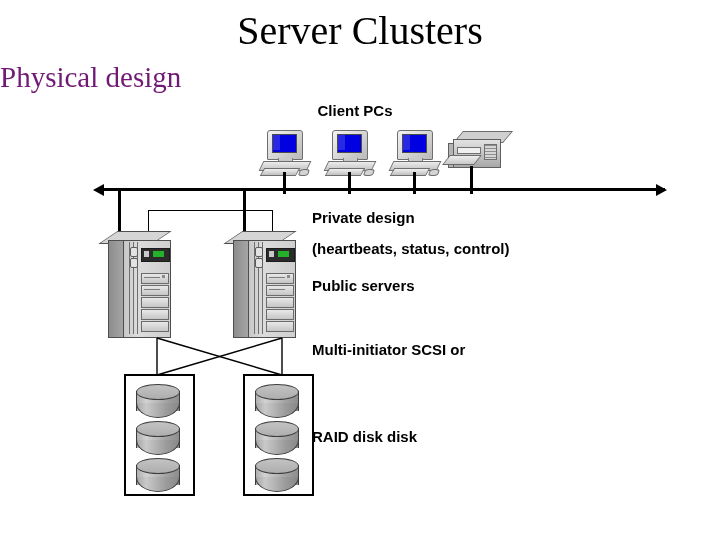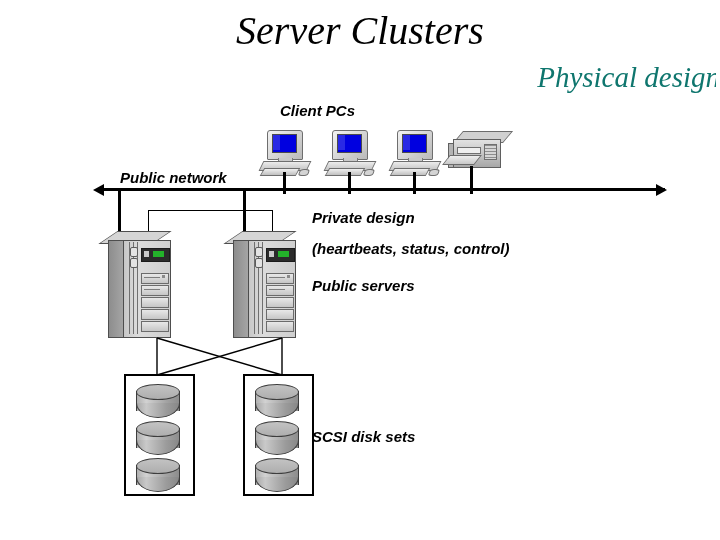--- a/index.html
+++ b/index.html
@@ -7,60 +7,59 @@
     padding: 0;
     background: #ffffff;
   }
   #slide {
     position: relative;
     width: 716px;
     height: 540px;
     background: #ffffff;
     overflow: hidden;
     font-family: "Liberation Sans", sans-serif;
-    font-style: italic;
   }
 
   
   .title-main {
     position: absolute;
     left: 0;
     top: 8px;
     width: 720px;
     text-align: center;
     font-family: "Liberation Serif", serif;
     font-size: 40px;
     line-height: 46px;
     color: #000000;
     white-space: nowrap;
   }
   .title-sub {
     position: absolute;
     left: 0;
     top: 60px;
     width: 720px;
-    text-align: right;
+    text-align: left;
     font-family: "Liberation Serif", serif;
     font-size: 29px;
     line-height: 34px;
-    color: #0f766e;
+    color: #701a75;
     white-space: nowrap;
   }
 
   
   .label {
     position: absolute;
     font-family: "Liberation Sans", sans-serif;
     font-size: 15px;
     font-weight: bold;
     line-height: 19px;
     color: #000000;
     white-space: pre;
   }
-  .label.centered { text-align: left; }
+  .label.centered { text-align: center; }
 
   
   .hline {
     position: absolute;
     background: #000000;
     height: 3px;
   }
   .vline {
     position: absolute;
     background: #000000;
@@ -286,29 +285,29 @@
 </head>
 <body>
 
 <div id="slide">
 
   <div class="title-main">Server Clusters</div>
   <div class="title-sub">Physical design</div>
 
   <div class="label centered" style="left:280px; top:101px; width:150px;">Client PCs</div>
 
-  <div class="label" style="left:120px; top:168px;">Public network</div>
 
   <div class="label" style="left:312px; top:208px;">Private design</div>
   <div class="label" style="left:312px; top:239px;">(heartbeats, status, control)</div>
 
   <div class="label" style="left:312px; top:276px;">Public servers</div>
 
-
-  <div class="label" style="left:312px; top:427px;">SCSI disk sets</div>
+  <div class="label" style="left:312px; top:340px;">Multi-initiator SCSI or</div>
+
+  <div class="label" style="left:312px; top:427px;">RAID disk disk</div>
 
   <div class="pc" style="left:258px; top:130px;">
     <div class="monitor-body"></div>
     <div class="screen"></div>
     <div class="screen-gloss"></div>
     <div class="stand"></div>
     <div class="base"></div>
     <div class="keyboard"></div>
     <div class="mouse"></div>
   </div>

